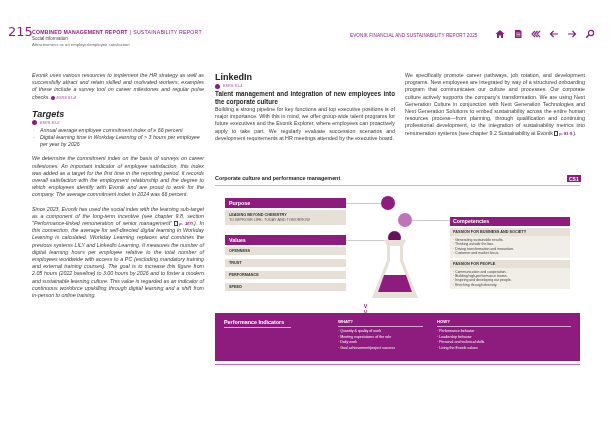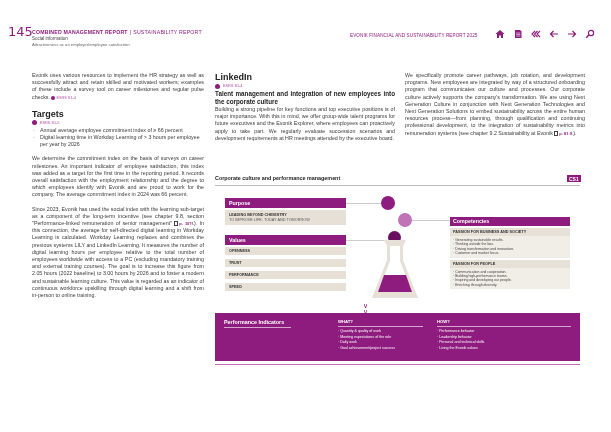--- a/index.html
+++ b/index.html
@@ -12,21 +12,21 @@
   .hdr-title .sub { font-weight: normal; }
   .hdr-sub1 { position: absolute; left: 32px; top: 36px; font-size: 4.5px; color: #444; }
   .hdr-sub2 { position: absolute; left: 32px; top: 42px; font-size: 4.2px; color: #666; }
 
   .hdr-right { position: absolute; left: 350px; top: 33px; font-size: 4.6px; color: #8e1b7e; white-space: nowrap; letter-spacing: 0.1px; }
   .nav-icons { position: absolute; left: 494px; top: 28px; display: flex; gap: 7px; align-items: center; }
   .nav-icon { width: 11px; height: 11px; color: #8e1b7e; display: flex; align-items: center; justify-content: center; font-size: 10px; line-height: 1; cursor: pointer; }
   .nav-icon svg { width: 10px; height: 10px; fill: #8e1b7e; stroke: #8e1b7e; }
 
   .col { position: absolute; font-size: 5.3px; line-height: 7.2px; color: #3a3a3a; text-align: justify; }
-  .col1 { left: 32px; top: 72px; width: 172px; }
+  .col1 { left: 32px; top: 72px; width: 172px; font-style: italic; }
   .col2 { left: 215px; top: 70px; width: 180px; }
   .col3 { left: 405px; top: 72px; width: 180px; }
   .col p { margin-bottom: 7px; }
   .h2 { font-size: 9px; font-weight: bold; color: #222; line-height: 11px; margin-top: 2px; }
   .esrs { display: flex; align-items: center; gap: 3px; color: #b04aa8; font-size: 3.8px; line-height: 6px; margin-bottom: 1px; }
   .esrs-dot { width: 5px; height: 5px; border-radius: 50%; background: #8e1b7e; display: inline-block; }
   .inline-esrs { color: #b04aa8; font-size: 3.8px; }
   .inline-esrs .esrs-dot { width: 4px; height: 4px; vertical-align: middle; margin-right: 1px; }
   .bullets { list-style: none; margin-bottom: 7px; }
   .bullets li { position: relative; padding-left: 8px; text-align: left; }
@@ -64,21 +64,21 @@
   .perf-col ul { list-style: none; font-size: 3.6px; line-height: 5.6px; }
   .perf-col li::before { content: "· "; }
   .perf-what { left: 123px; width: 85px; }
   .perf-how { left: 222px; width: 134px; }
   .fig-bottom { position: absolute; left: 0; top: 192px; width: 365px; height: 1px; background: #c66ebc; }
   .chev { position: absolute; left: 148px; top: 131px; color: #8e1b7e; font-size: 7px; line-height: 6px; }
 </style>
 </head>
 <body>
 
-<div class="page-num">145</div>
+<div class="page-num">215</div>
 <div class="hdr-title">
   <span>COMBINED MANAGEMENT REPORT</span><span class="sep">|</span><span class="sub">SUSTAINABILITY REPORT</span>
 </div>
 <div class="hdr-sub1">Social information</div>
 <div class="hdr-sub2">Attractiveness as an employer/employee satisfaction</div>
 <div class="hdr-right">EVONIK FINANCIAL AND SUSTAINABILITY REPORT 2025</div>
 
 <div class="nav-icons">
   <div class="nav-icon">
     <svg viewBox="0 0 10 10">

